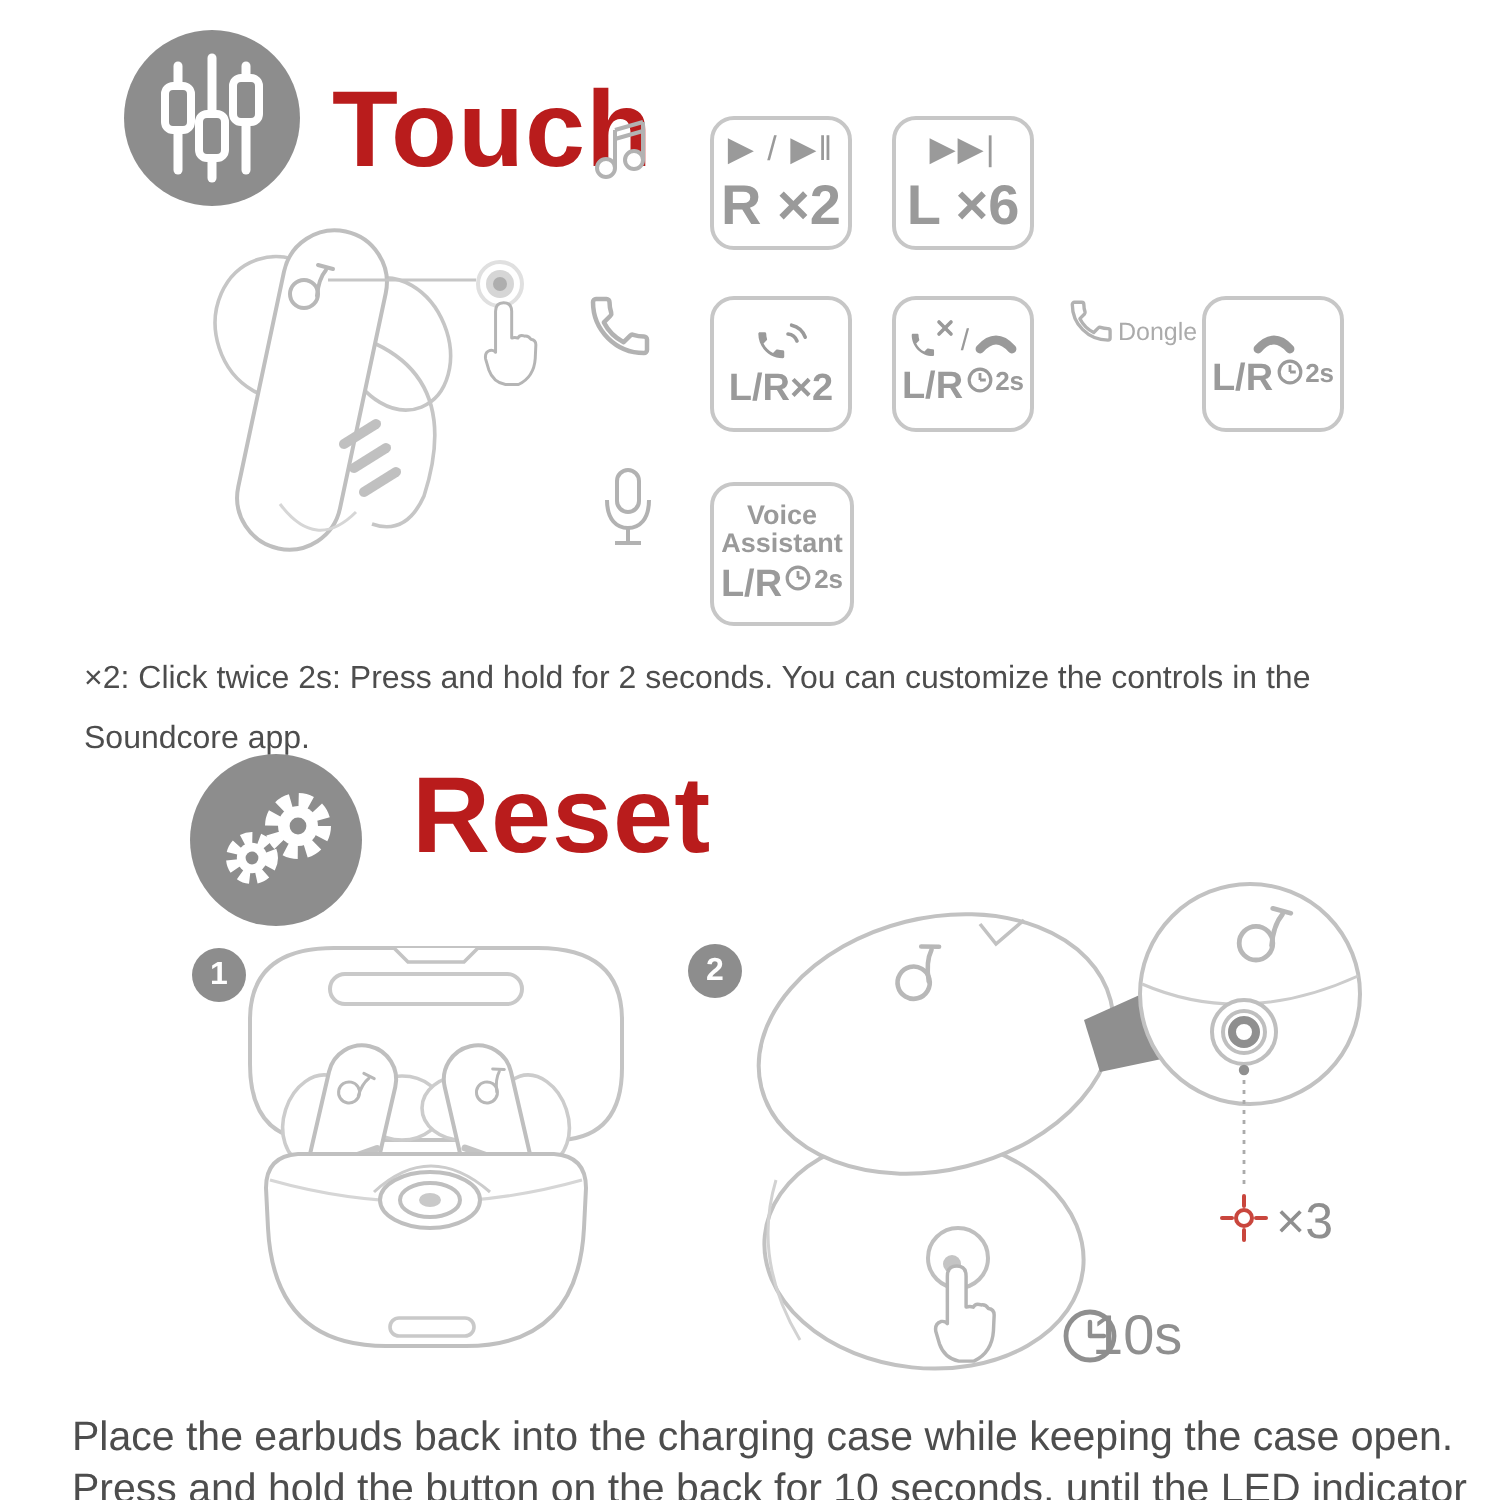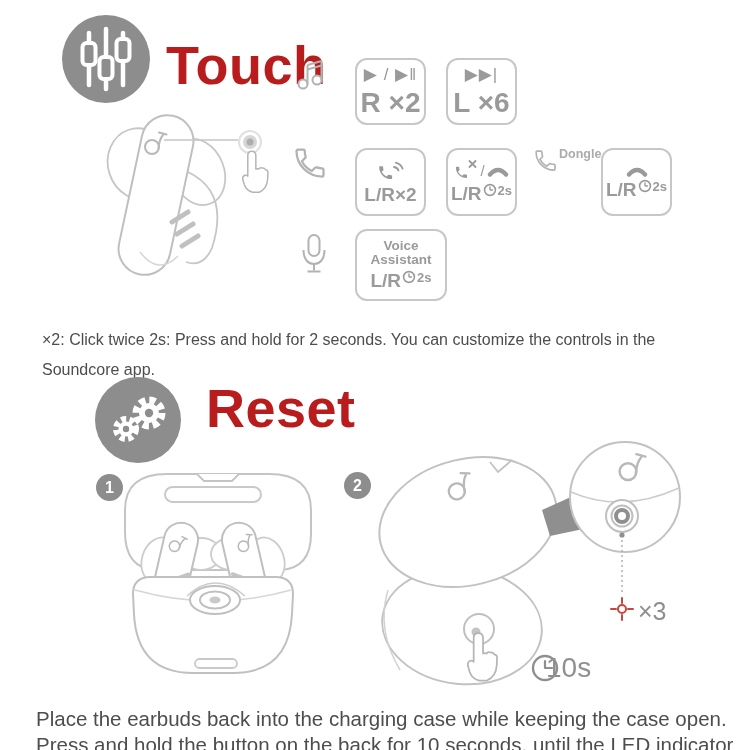--- a/index.html
+++ b/index.html
@@ -140,21 +140,21 @@
           <path d="M7.5,7.5 L7.5,3.8 M7.5,7.5 L10.6,7.5" stroke="#9a9a9a" stroke-width="1.5" fill="none"></path>
         </svg>
         <span class="hold">2s</span>
       </div>
     </div>
 
     <div class="abs" style="left:532px;top:146px;display:flex;align-items:flex-end">
       <svg width="27" height="28" viewBox="0 0 27 28">
         <path transform="translate(1,2) scale(1.05)" fill="#fff" stroke="#b2b2b2" stroke-width="1.6" stroke-linejoin="round" d="M6.62 10.79c1.44 2.83 3.76 5.14 6.59 6.59l2.2-2.2c.27-.27.67-.36 1.02-.24 1.12.37 2.33.57 3.57.57.55 0 1 .45 1 1V20c0 .55-.45 1-1 1-9.39 0-17-7.61-17-17 0-.55.45-1 1-1h3.5c.55 0 1 .45 1 1 0 1.25.2 2.45.57 3.57.11.35.03.74-.25 1.02l-2.2 2.2z"></path>
       </svg>
-      <span style="font-size:12.5px;font-weight:bold;color:#ababab;margin-bottom:13px">Dongle</span>
+      <span style="font-size:12.5px;font-weight:normal;color:#ababab;margin-bottom:1px">Dongle</span>
     </div>
 
     <div class="ctrl-box" style="left:601px;top:148px;width:71px;height:68px">
       <svg width="24" height="14" viewBox="0 0 22 14">
         <path d="M3,11.5 Q11,2.5 19,11.5" fill="none" stroke="#9a9a9a" stroke-width="4.4" stroke-linecap="round"></path>
       </svg>
       <div class="lr-row">
         <span class="lr">L/R</span>
         <svg class="clk" width="14" height="14" viewBox="0 0 15 15">
           <circle cx="7.5" cy="7.5" r="5.8" fill="none" stroke="#9a9a9a" stroke-width="1.7"></circle>
@@ -164,21 +164,21 @@
       </div>
     </div>
 
     <svg class="abs" style="left:299px;top:232px" width="30" height="44" viewBox="0 0 30 44">
       <rect x="9.5" y="3" width="11" height="21" rx="5.5" fill="#fff" stroke="#b2b2b2" stroke-width="2"></rect>
       <path d="M4.5,18 C4.5,28 9.5,32 15,32 C20.5,32 25.5,28 25.5,18" fill="none" stroke="#b2b2b2" stroke-width="2"></path>
       <line x1="15" y1="32" x2="15" y2="38.5" stroke="#b2b2b2" stroke-width="2"></line>
       <line x1="8.5" y1="39.5" x2="21.5" y2="39.5" stroke="#b2b2b2" stroke-width="2"></line>
     </svg>
 
-    <div class="ctrl-box" style="left:355px;top:229px;width:92px;height:72px">
+    <div class="ctrl-box" style="left:355px;top:241px;width:72px;height:72px">
       <div class="vtitle">
         <div>Voice</div>
         <div>Assistant</div>
       </div>
       <div class="lr-row">
         <span class="lr">L/R</span>
         <svg class="clk" width="14" height="14" viewBox="0 0 15 15">
           <circle cx="7.5" cy="7.5" r="5.8" fill="none" stroke="#9a9a9a" stroke-width="1.7"></circle>
           <path d="M7.5,7.5 L7.5,3.8 M7.5,7.5 L10.6,7.5" stroke="#9a9a9a" stroke-width="1.5" fill="none"></path>
         </svg>

